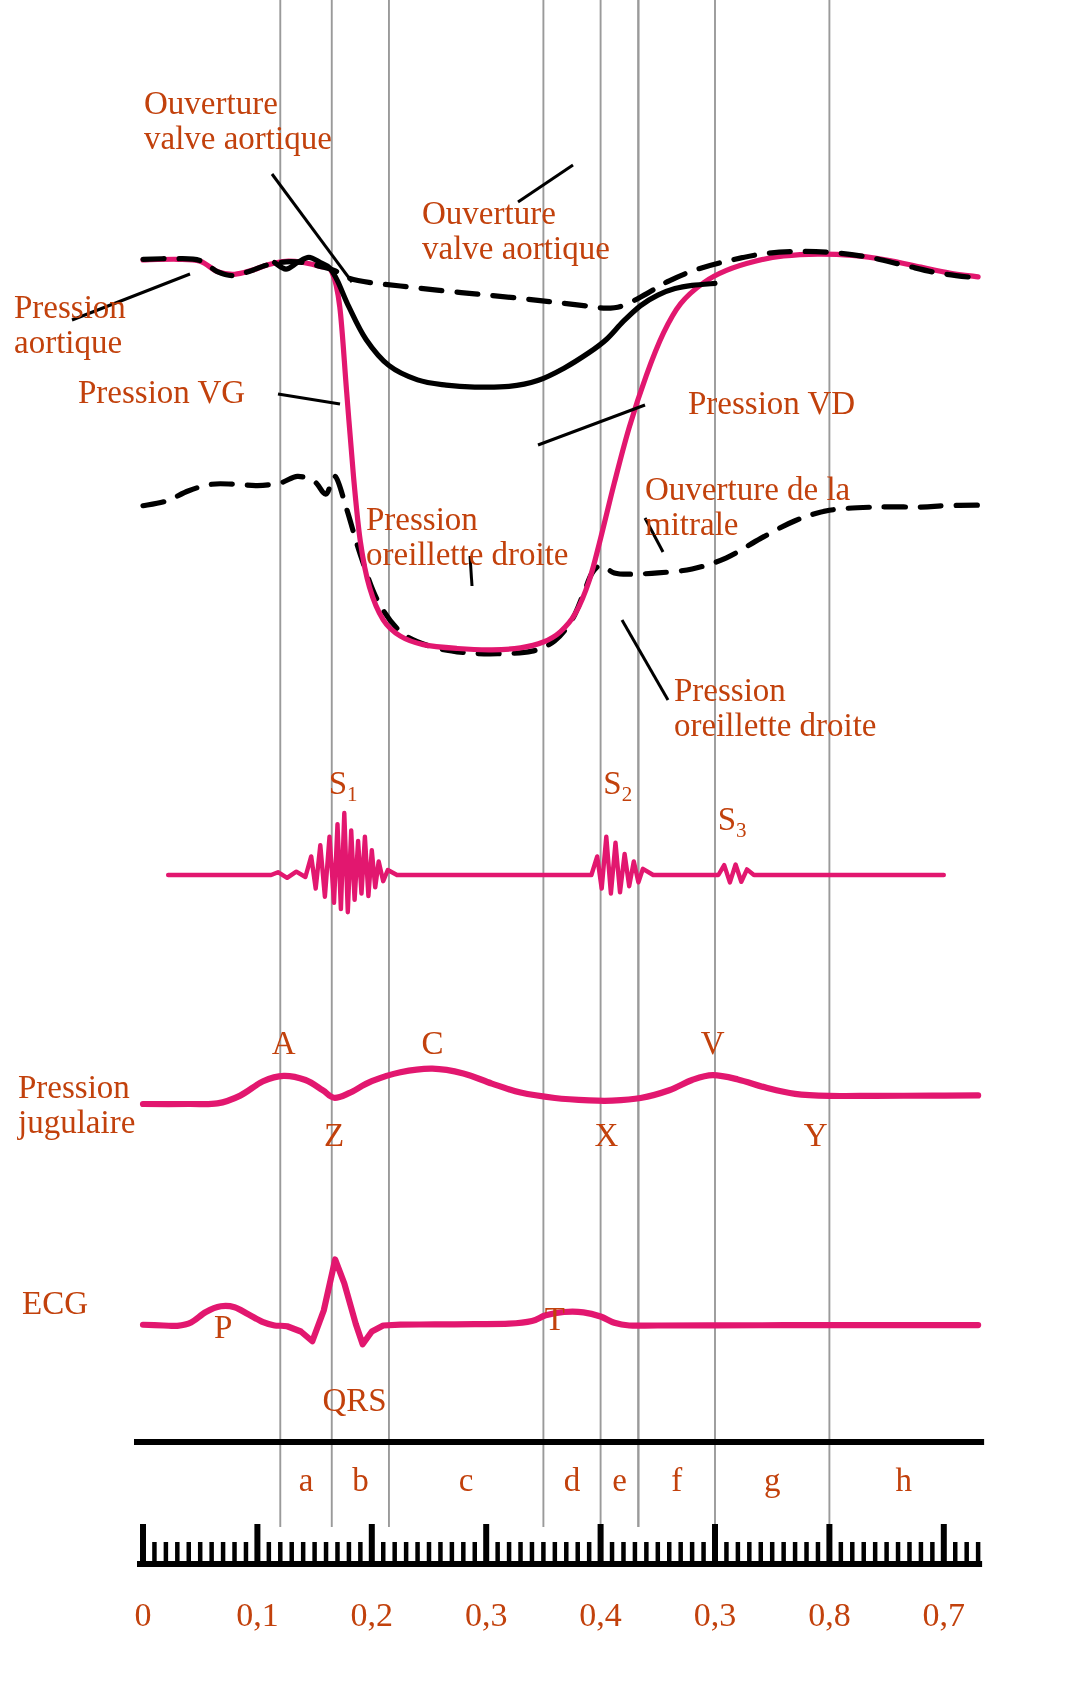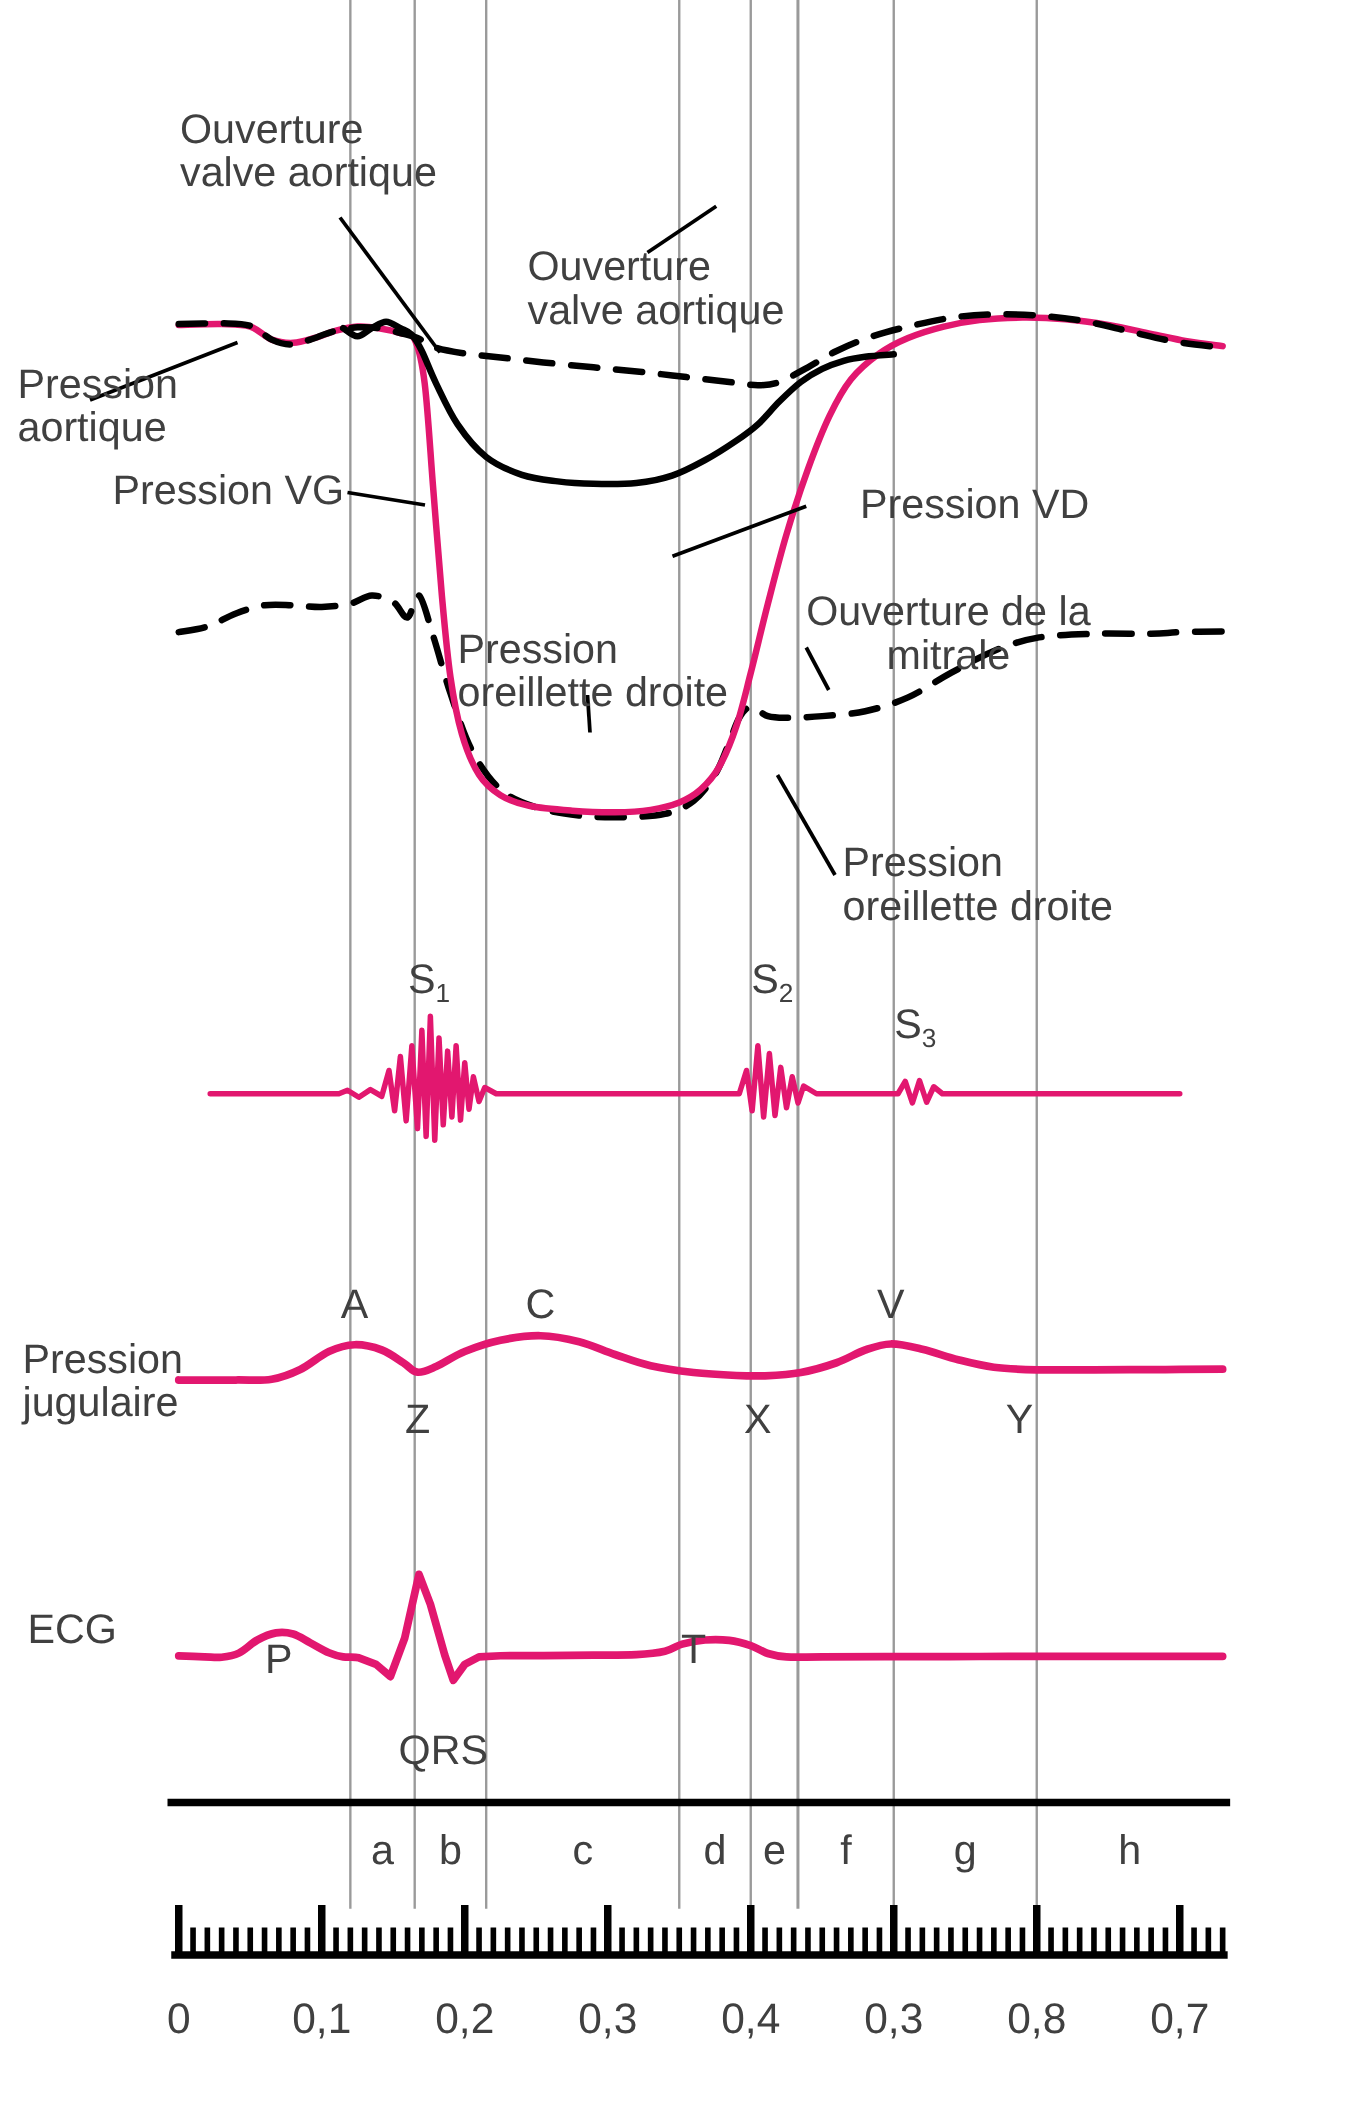--- a/index.html
+++ b/index.html
@@ -5,21 +5,21 @@
   html,body{margin:0;padding:0;background:#ffffff;}
   body{
     width:1080px;height:1694px;
     font-family:"Liberation Sans",sans-serif;
     color:#000;
     overflow:hidden;
     position:relative;
   }
   #stage{position:absolute;left:0;top:0;width:1080px;height:1694px;}
   svg#diagram{position:absolute;left:0;top:0;width:1080px;height:1694px;}
-  .lbl{position:absolute;font-family:Liberation Sans, sans-serif;color:#404040;white-space:pre;line-height:1.06;}
+  .lbl{position:absolute;font-family:Liberation Serif, serif;color:#c2410c;white-space:pre;line-height:1.06;}
   .lbl-lg{font-size:33px;}
   .axis-num{font-size:34px;}
   .phase{font-size:33px;}
   .sub{font-size:21px;vertical-align:-0.35em;}
 </style>
 </head>
 <body>
 
 <div id="stage">
   <svg id="diagram" viewBox="0 0 1080 1694">
@@ -129,27 +129,27 @@
       <path d="M472,586 L470,556" stroke="#000" stroke-width="3" fill="none"></path>
       <path d="M663,552 L645,518" stroke="#000" stroke-width="3" fill="none"></path>
       <path d="M668,700 L622,620" stroke="#000" stroke-width="3" fill="none"></path>
     </g>
   </svg>
 
   <div class="lbl lbl-lg" style="left:144px;top:86px;">Ouverture
 valve aortique</div>
   <div class="lbl lbl-lg" style="left:14px;top:290px;">Pression
 aortique</div>
-  <div class="lbl lbl-lg" style="left:78px;top:375px;margin-left:12px;">Pression VG</div>
+  <div class="lbl lbl-lg" style="left:78px;top:375px;">Pression VG</div>
   <div class="lbl lbl-lg" style="left:422px;top:196px;">Ouverture
 valve aortique</div>
   <div class="lbl lbl-lg" style="left:688px;top:386px;text-align:center;">Pression VD</div>
   <div class="lbl lbl-lg" style="left:366px;top:502px;">Pression
 oreillette droite</div>
-  <div class="lbl lbl-lg" style="left:645px;top:472px;text-align:center;">Ouverture de la
+  <div class="lbl lbl-lg" style="left:645px;top:472px;text-align:left;">Ouverture de la
 mitrale</div>
   <div class="lbl lbl-lg" style="left:674px;top:673px;">Pression
 oreillette droite</div>
   <div class="lbl lbl-lg" style="left:18px;top:1070px;">Pression
 jugulaire</div>
   <div class="lbl lbl-lg" style="left:22px;top:1286px;">ECG</div>
 
   <div id="sound-labels">
       <div class="lbl lbl-lg" style="top: 766px; left: 343.2px; position: absolute; transform: translateX(-50%); text-align: right;"><span>S</span><span class="sub">1</span></div>
       <div class="lbl lbl-lg" style="top: 766px; left: 617.8px; position: absolute; transform: translateX(-50%);"><span>S</span><span class="sub">2</span></div>

